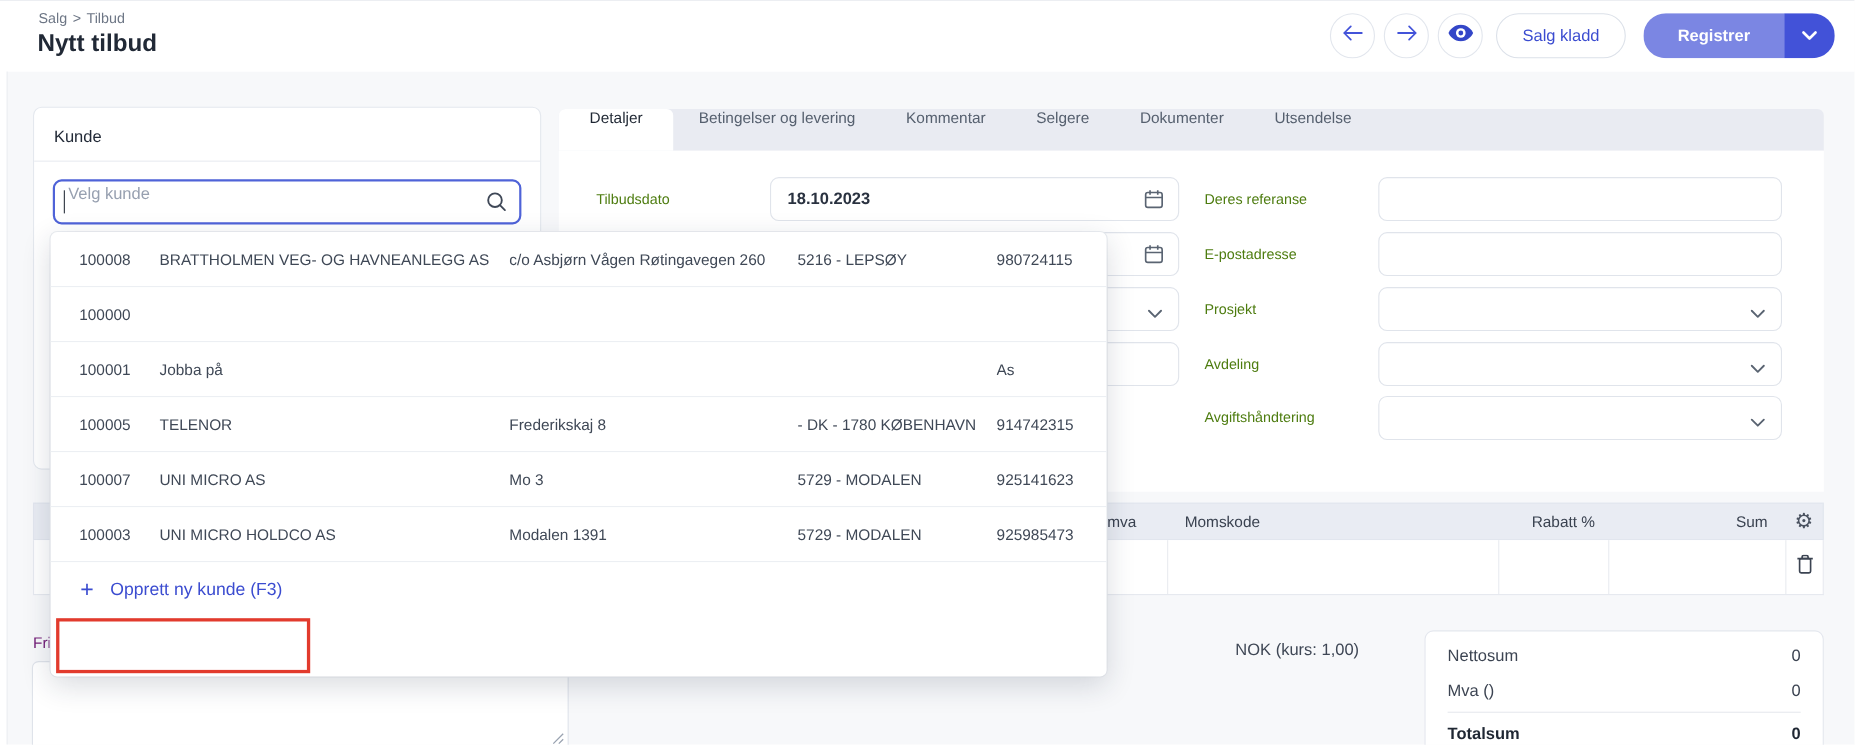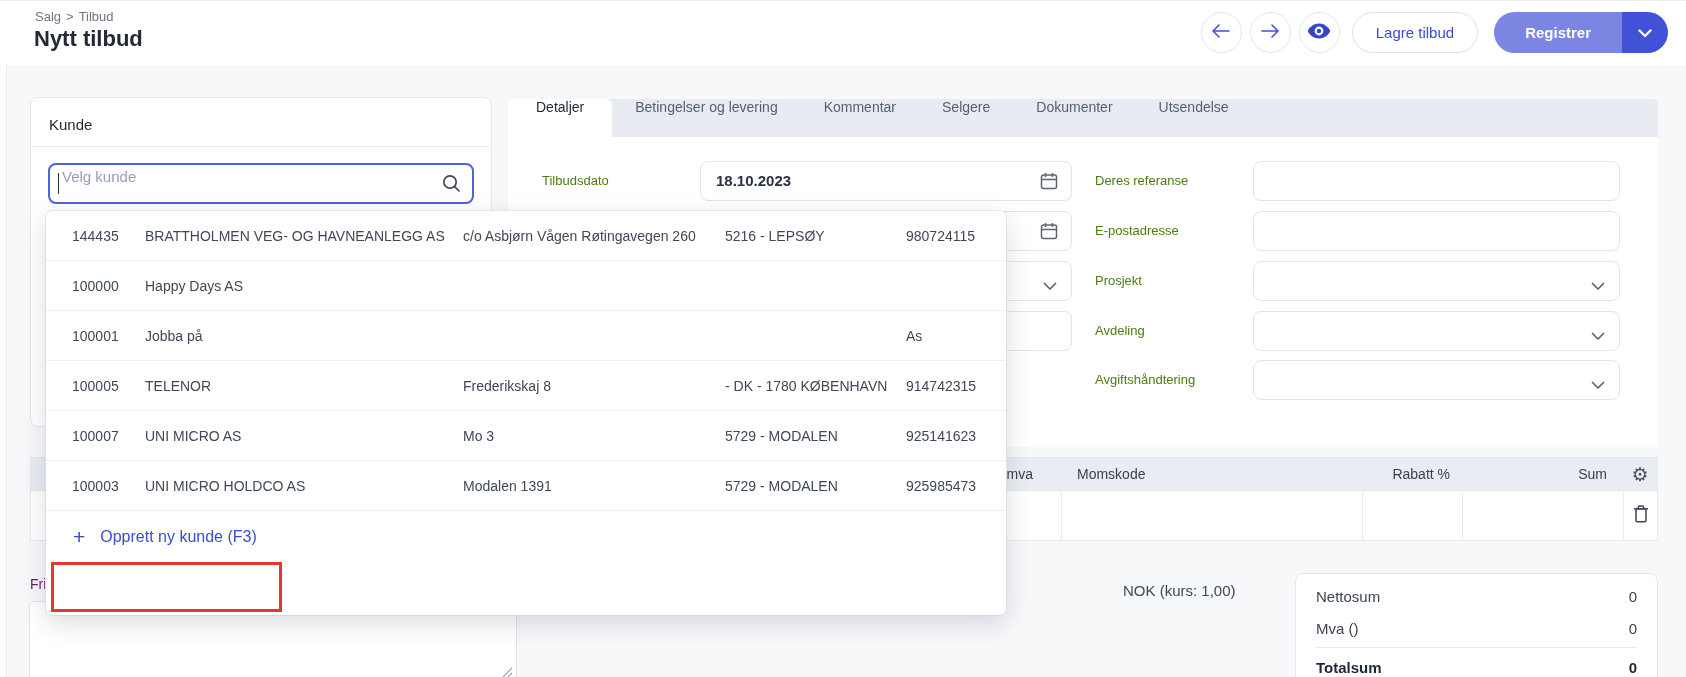--- a/index.html
+++ b/index.html
@@ -129,21 +129,21 @@
       <div class="cbtn">
         <span>
           <svg width="24" height="16" viewBox="0 0 24 16">
               <path d="M12 0.5 C6 0.5 2 5 0.8 8 C2 11 6 15.5 12 15.5 C18 15.5 22 11 23.2 8 C22 5 18 0.5 12 0.5 Z" fill="#3346c8"></path>
               <circle cx="12" cy="8" r="4.4" fill="#fff"></circle>
               <circle cx="12" cy="8" r="2.2" fill="#3346c8"></circle>
             </svg>
         </span>
       </div>
       <div class="pill">
-        <span>Lagre tilbud</span>
+        <span>Salg kladd</span>
       </div>
       <div class="reg">
         <div class="reg-main">
           <span>Registrer</span>
         </div>
         <div class="reg-arrow">
           <span>
             <svg width="14" height="9" viewBox="0 0 14 9" fill="none">
                 <path d="M1.5 1.5 L7 7 L12.5 1.5" stroke="#fff" stroke-width="2.4" stroke-linecap="round" stroke-linejoin="round"></path>
               </svg>
@@ -301,29 +301,28 @@
     <div class="tdiv"></div>
     <div class="trow bold">
       <span>Totalsum</span>
       <span>0</span>
     </div>
   </div>
 
   <div class="dropdown">
 
     <div class="dd-grid dd-row">
-      <div>144435</div>
+      <div>100008</div>
       <div>BRATTHOLMEN VEG- OG HAVNEANLEGG AS</div>
       <div>c/o Asbjørn Vågen Røtingavegen 260</div>
       <div>5216 - LEPSØY</div>
       <div>980724115</div>
     </div>
     <div class="dd-grid dd-row">
       <div>100000</div>
-      <div>Happy Days AS</div>
       <div></div>
       <div></div>
       <div></div>
     </div>
     <div class="dd-grid dd-row">
       <div>100001</div>
       <div>Jobba på</div>
       <div></div>
       <div></div>
       <div>As</div>

